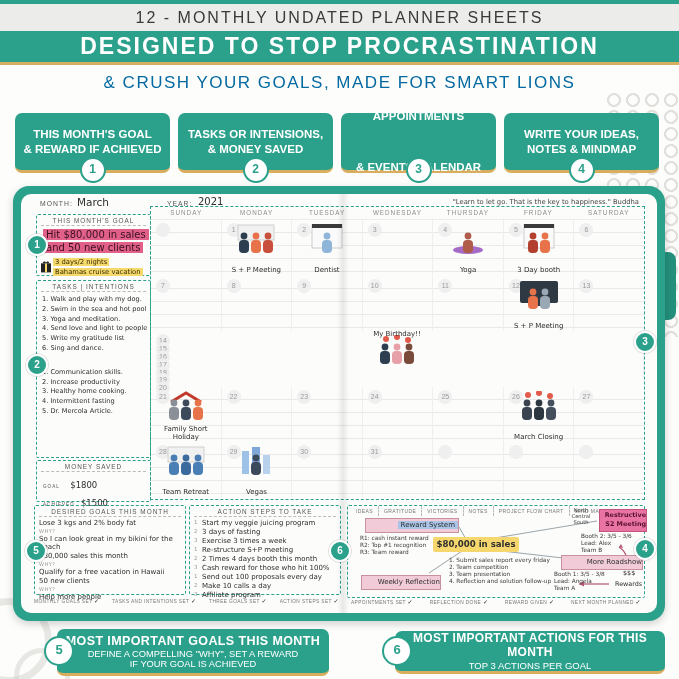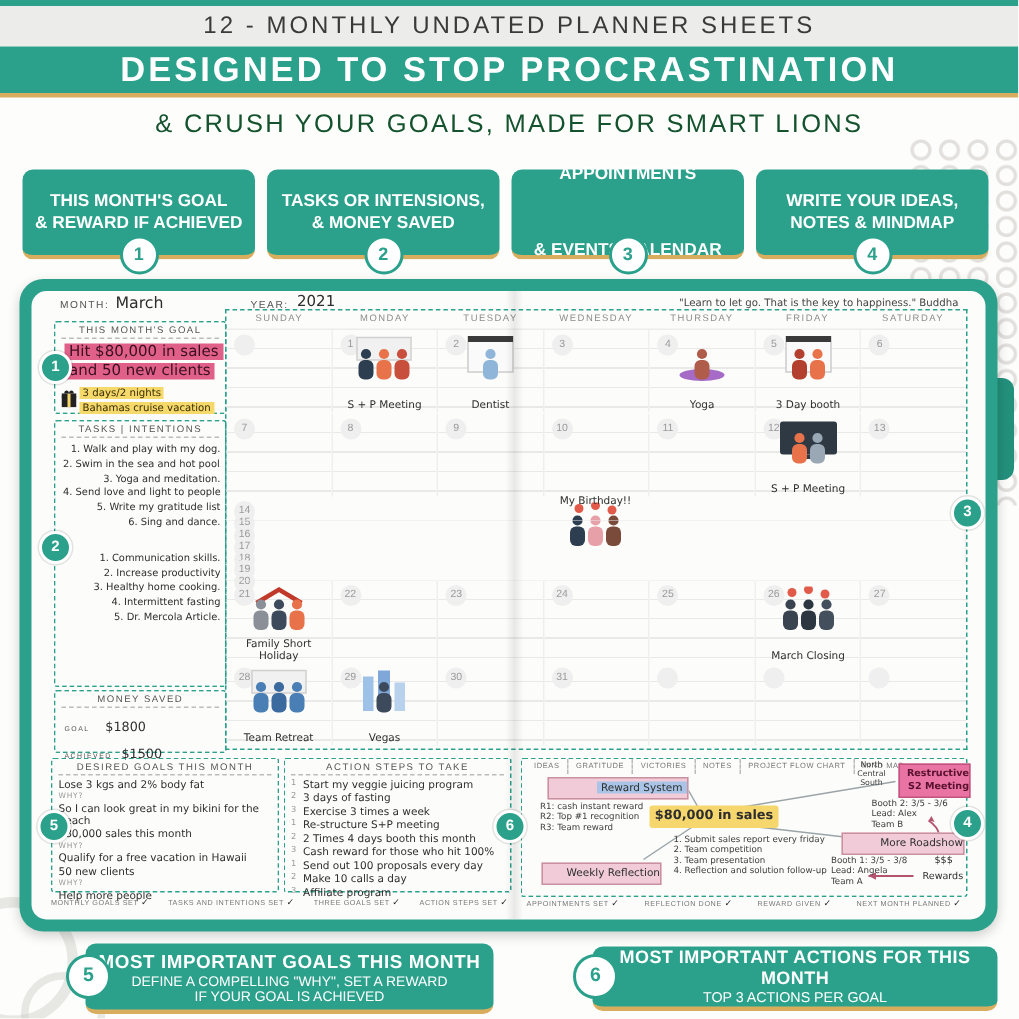--- a/index.html
+++ b/index.html
@@ -12,40 +12,40 @@
        background-size:19px 17px;}
   .marble{position:absolute;border-radius:50%;border:7px solid rgba(205,203,199,.45);z-index:0;}
   
   #top-strip{left:0;top:0;width:679px;height:4px;background:#2ba18c;}
   #title-band{left:0;top:4px;width:679px;height:27px;background:#ececeа;background:#ececea;
       display:flex;align-items:center;justify-content:center;font-size:16px;letter-spacing:2px;color:#3a3a3a;}
   #banner{left:0;top:31px;width:679px;height:31px;background:#2ba18c;display:flex;align-items:center;justify-content:center;
       color:#fff;font-size:23px;font-weight:bold;letter-spacing:2px;}
   #gold-line{left:0;top:62px;width:679px;height:3px;background:#d8ae5e;}
   #subtitle{left:0;top:65px;width:679px;height:36px;display:flex;align-items:center;justify-content:center;
-      font-size:17px;letter-spacing:1.5px;color:#14532d;}
+      font-size:17px;letter-spacing:1.5px;color:#0369a1;}
   
   .callout{position:absolute;top:113px;width:155px;height:57px;background:#2ba18c;border-radius:7px;
       border-bottom:3px solid #d8ae5e;display:flex;flex-direction:column;align-items:center;justify-content:center;
       color:#fff;font-weight:bold;font-size:11.5px;line-height:1.3;text-align:center;z-index:1;}
   .num-circle{position:absolute;left:50%;bottom:-13px;transform:translateX(-50%);width:22px;height:22px;border-radius:50%;
       background:#fff;border:2px solid #2ba18c;color:#2ba18c;font:bold 12px/20px "Liberation Sans",sans-serif;text-align:center;}
   
   #frame{left:13px;top:186px;width:652px;height:435px;background:#2ba18c;border-radius:16px;z-index:2;
       box-shadow:0 3px 8px rgba(0,0,0,.18);}
   #side-tab{left:658px;top:252px;width:18px;height:68px;background:#23907c;border-radius:0 8px 8px 0;z-index:1;}
   #page{position:absolute;left:8px;top:8px;width:636px;height:419px;background:#fcfcfb;border-radius:10px;overflow:hidden;}
   .hand{font-family:"DejaVu Sans",sans-serif;color:#2e2e2e;}
   .caps{color:#555;letter-spacing:1px;}
   .dashedbox{position:absolute;border:1.4px dashed #2ba18c;border-radius:2px;}
   .badge{position:absolute;width:18px;height:18px;border-radius:50%;background:#2ba18c;color:#fff;border:2px solid #fff;
       box-shadow:0 0 0 1px rgba(0,0,0,.1);font:bold 10px/18px "Liberation Sans",sans-serif;text-align:center;z-index:5;}
   .hl-pink{display:inline-block;background:#e0608a;color:#3a1020;padding:0 3px;margin:1px 0;}
   .hl-yellow{display:inline-block;background:#f5d96b;color:#3a2c05;padding:0 2px;margin:1px 0;}
-  .tiny-list div{white-space:nowrap;overflow:hidden;text-align:right;}
+  .tiny-list div{white-space:nowrap;overflow:hidden;}
   
   #cal{left:129px;top:12px;width:493px;height:292px;border:1.4px dashed #2ba18c;}
   #cal-heads{position:absolute;left:0;top:0;width:100%;height:12px;display:flex;border-bottom:1px solid #ececec;}
   #cal-heads div{flex:1;text-align:center;font-size:6.3px;color:#8d8d8d;letter-spacing:1px;line-height:12px;}
   .cal-row{position:absolute;left:0;width:100%;height:55px;display:flex;}
   .cal-cell{flex:1;position:relative;border-right:1px solid #efefef;
       background:repeating-linear-gradient(to bottom,rgba(0,0,0,0) 0 12px,#e9e9e9 12px 13px);}
   .cal-cell:last-child{border-right:none;}
   .day-num{position:absolute;left:5px;top:3px;width:14px;height:14px;border-radius:50%;background:#efefef;
       color:#9a9a9a;font-size:7px;line-height:14px;text-align:center;}

